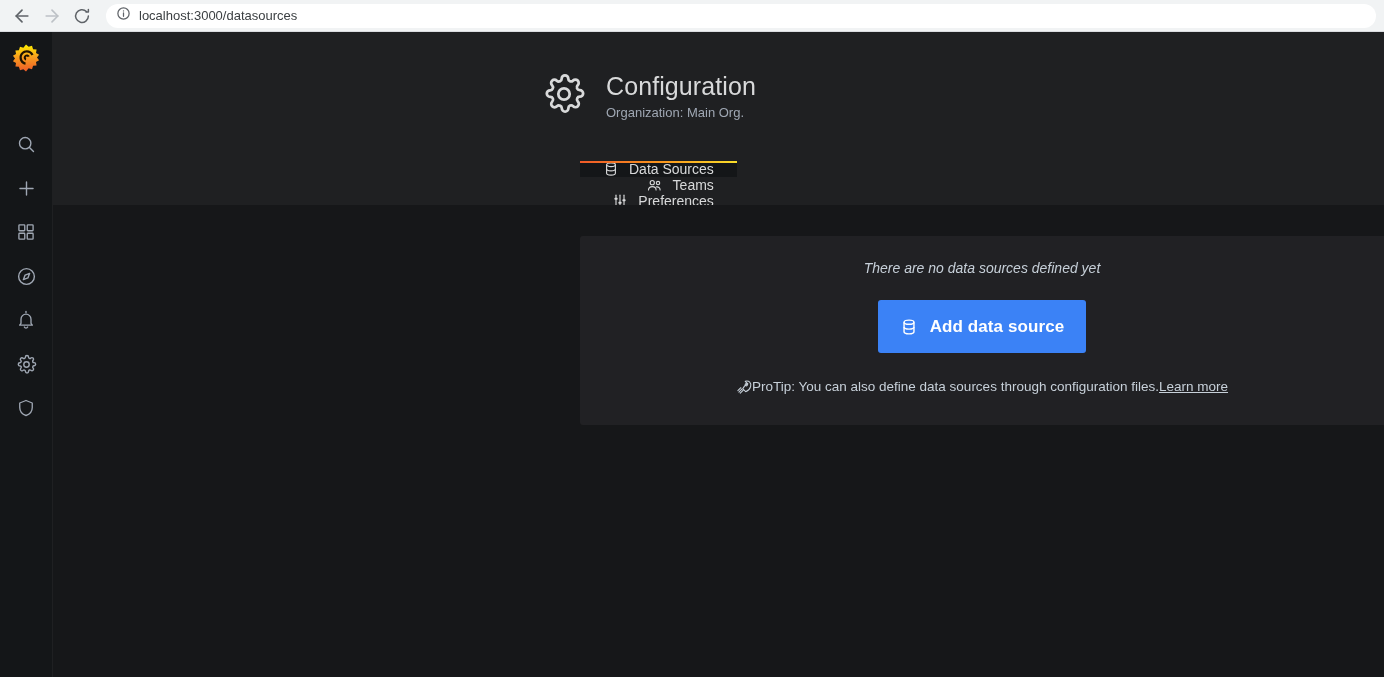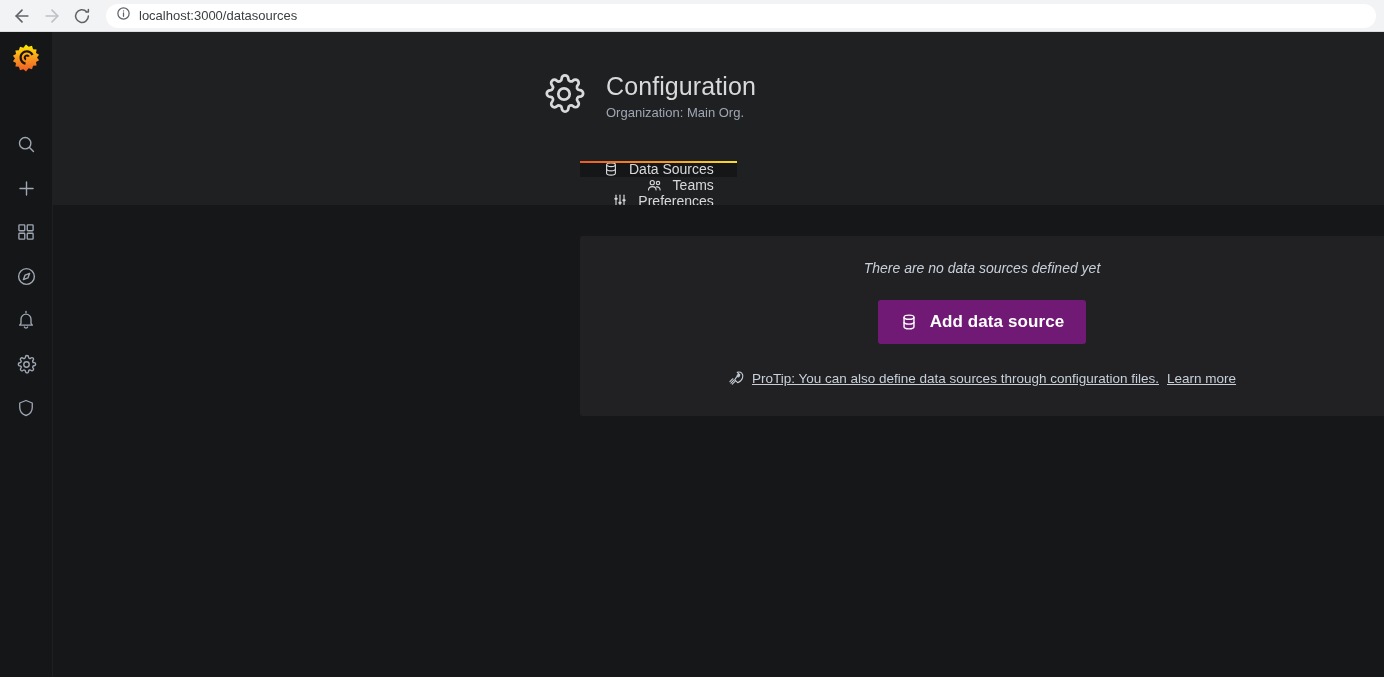--- a/index.html
+++ b/index.html
@@ -198,42 +198,39 @@
   }
 
   .btn-row {
     margin-bottom: 26px;
     margin-left: -60px;
   }
   .btn-primary {
     display: inline-flex;
     align-items: center;
     gap: 12px;
-    background: #701a75;
+    background: #3b82f6;
     color: #ffffff;
     border: none;
     border-radius: 3px;
-    height: 44px;
+    height: 53px;
     padding: 0 22px;
     font-size: 17px;
     font-weight: 700;
     font-family: "Liberation Sans", sans-serif;
     letter-spacing: 0.1px;
   }
   .btn-primary .btn-icon { display: flex; }
   .btn-primary .btn-icon svg { display: block; }
 
   .protip {
     font-size: 13.5px;
     color: #c7d0d9;
     display: inline-flex;
-    align-items: center;
-    gap: 8px;
     margin-left: -60px;
-    text-decoration: underline;
   }
   .protip .tip-icon { color: #c7d0d9; display: flex; }
   .protip .tip-icon svg { display: block; }
   .protip-link {
     color: #c7d0d9;
     text-decoration: underline;
   }
 </style>
 </head>
 <body>

